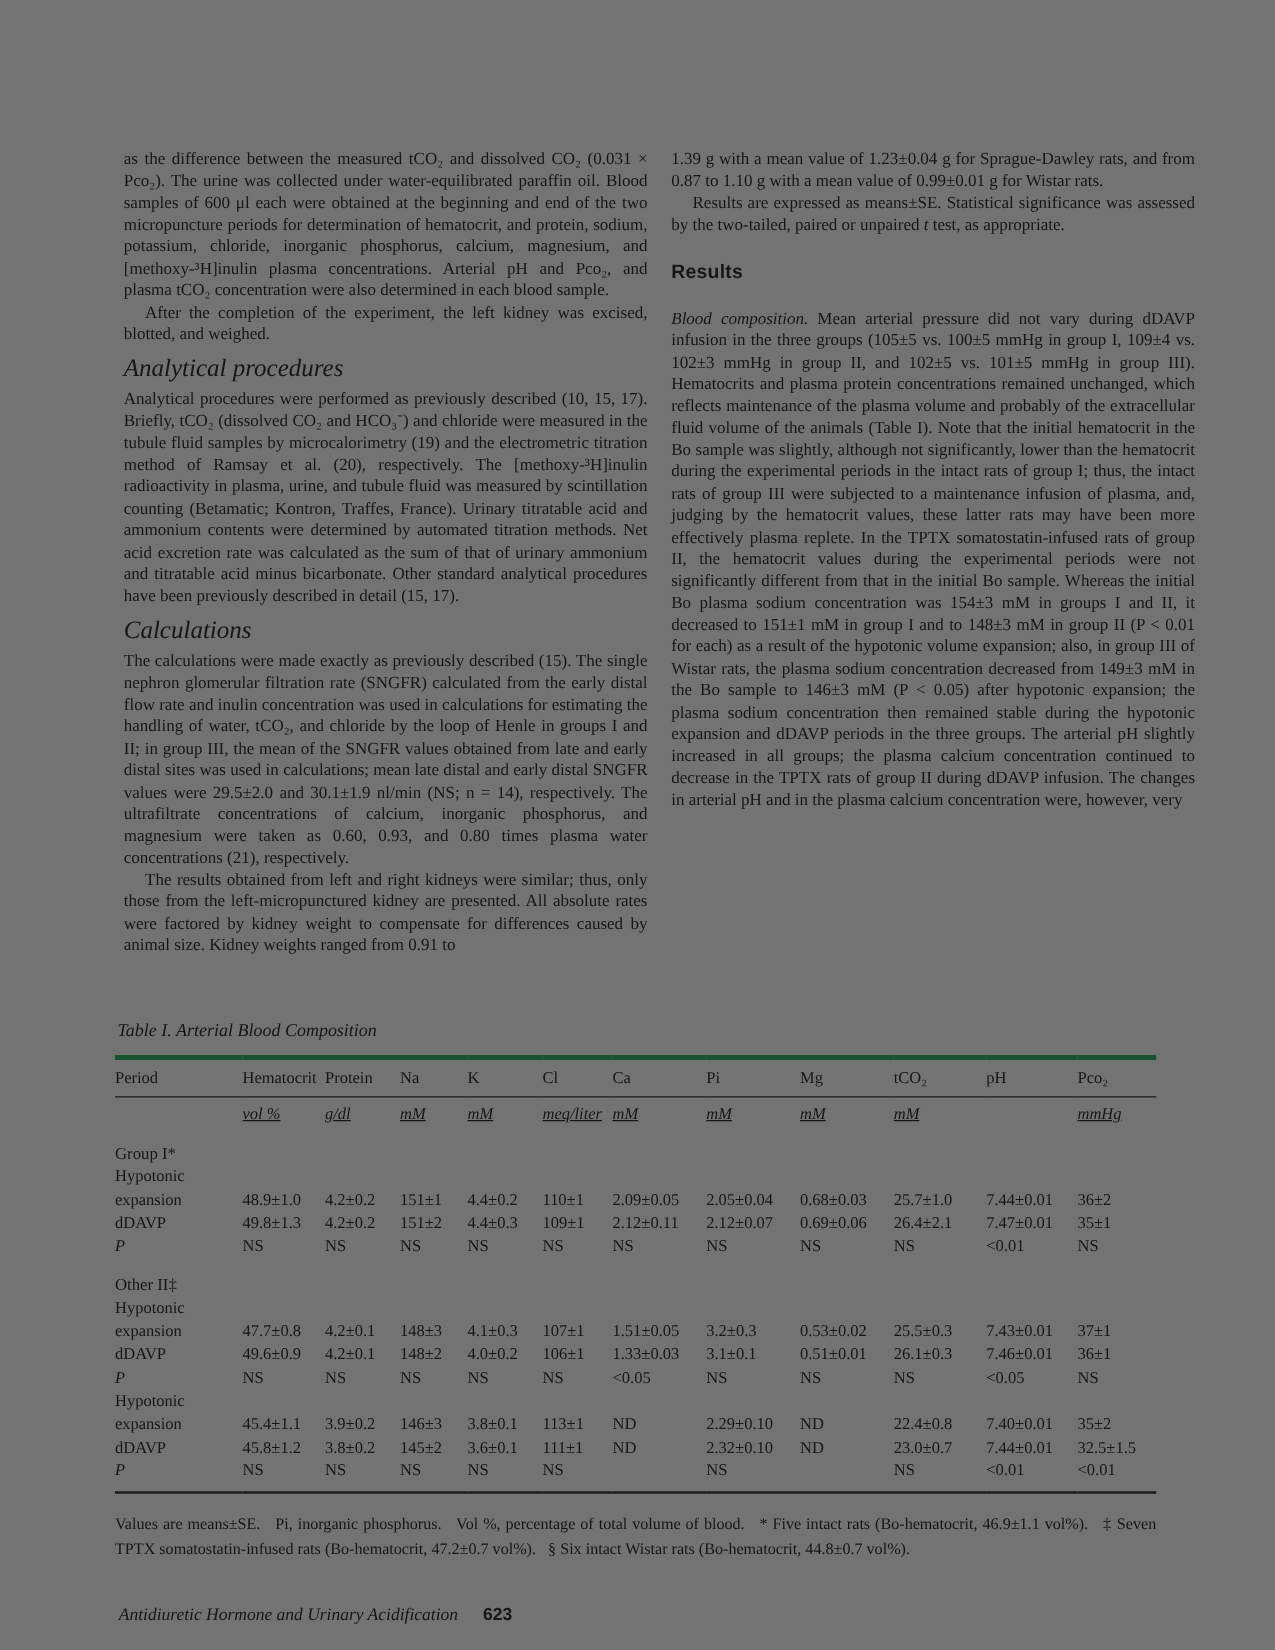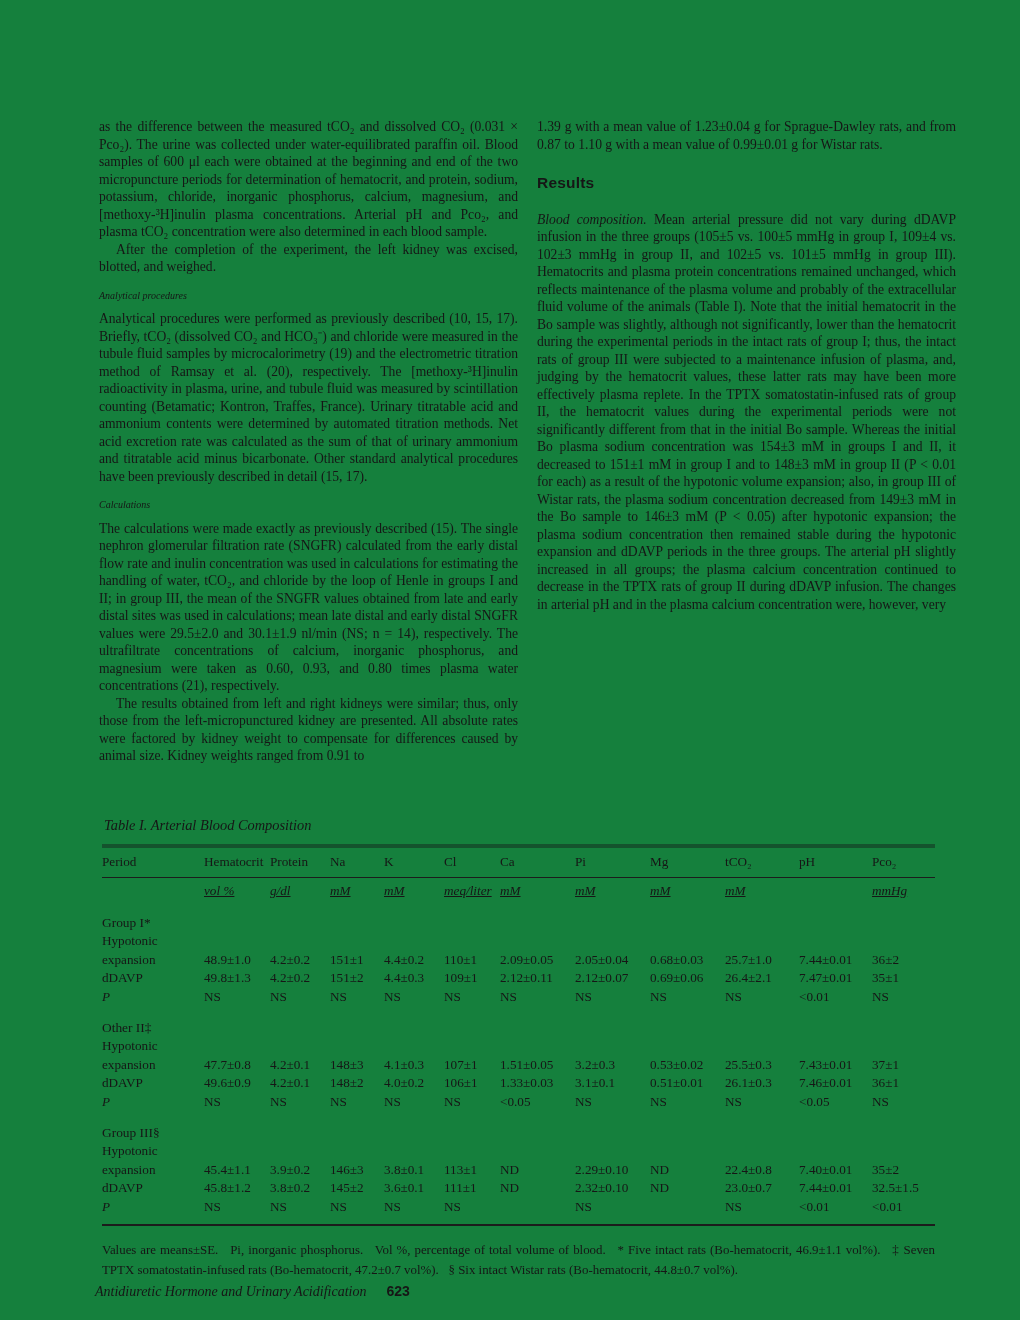--- a/index.html
+++ b/index.html
@@ -1,53 +1,53 @@
 <!DOCTYPE html>
 <html><head>
 <meta charset="utf-8">
 <style>
   html, body { margin: 0; padding: 0; background: #ffffff; }
   .page {
     position: relative;
     width: 1020px;
     height: 1320px;
-    background: #15803d;
+    background: #737373;
     color: #161616;
     font-family: "Liberation Serif", serif;
     overflow: hidden;
   }
   .col {
     position: absolute;
     top: 118px;
     width: 419px;
     text-align: justify;
     font-size: 13.6px;
     line-height: 17.5px;
   }
   .col-left  { left: 99px; }
   .col-right { left: 537px; }
   .col p { margin: 0; }
   .col p.indent { text-indent: 17px; }
   h3.sub-head {
     font-style: italic;
     font-weight: normal;
-    font-size: 10px;
+    font-size: 20px;
     margin: 11px 0 6px 0;
   }
   h2.results-head {
     font-family: "Liberation Sans", sans-serif;
     font-weight: bold;
     font-size: 15.5px;
     margin: 21px 0 19px 0;
     letter-spacing: 0.2px;
   }
   .it { font-style: italic; }
 
   
-  .table-block { position: absolute; left: 102px; top: 817px; width: 833px; }
+  .table-block { position: absolute; left: 92px; top: 817px; width: 833px; }
   .table-title { font-style: italic; font-size: 14.4px; margin: 0 0 10px 2px; }
   table.blood {
     border-collapse: collapse;
     table-layout: fixed;
     width: 833px;
     font-size: 13.2px;
     border-bottom: 2.5px solid #1c1c1c;
   }
   table.blood th, table.blood td {
     text-align: left;
@@ -104,20 +104,21 @@
     <p class="indent">After the completion of the experiment, the left kidney was excised, blotted, and weighed.</p>
     <h3 class="sub-head">Analytical procedures</h3>
     <p>Analytical procedures were performed as previously described (10, 15, 17). Briefly, tCO₂ (dissolved CO₂ and HCO₃⁻) and chloride were measured in the tubule fluid samples by microcalorimetry (19) and the electrometric titration method of Ramsay et al. (20), respectively. The [methoxy-³H]inulin radioactivity in plasma, urine, and tubule fluid was measured by scintillation counting (Betamatic; Kontron, Traffes, France). Urinary titratable acid and ammonium contents were determined by automated titration methods. Net acid excretion rate was calculated as the sum of that of urinary ammonium and titratable acid minus bicarbonate. Other standard analytical procedures have been previously described in detail (15, 17).</p>
     <h3 class="sub-head">Calculations</h3>
     <p>The calculations were made exactly as previously described (15). The single nephron glomerular filtration rate (SNGFR) calculated from the early distal flow rate and inulin concentration was used in calculations for estimating the handling of water, tCO₂, and chloride by the loop of Henle in groups I and II; in group III, the mean of the SNGFR values obtained from late and early distal sites was used in calculations; mean late distal and early distal SNGFR values were 29.5±2.0 and 30.1±1.9 nl/min (NS; n = 14), respectively. The ultrafiltrate concentrations of calcium, inorganic phosphorus, and magnesium were taken as 0.60, 0.93, and 0.80 times plasma water concentrations (21), respectively.</p>
     <p class="indent">The results obtained from left and right kidneys were similar; thus, only those from the left-micropunctured kidney are presented. All absolute rates were factored by kidney weight to compensate for differences caused by animal size. Kidney weights ranged from 0.91 to</p>
   </div>
 
   <div class="col col-right">
     <p>1.39 g with a mean value of 1.23±0.04 g for Sprague-Dawley rats, and from 0.87 to 1.10 g with a mean value of 0.99±0.01 g for Wistar rats.</p>
+    <p class="indent"><span>Results are expressed as means±SE. Statistical significance was assessed by the two-tailed, paired or unpaired </span><span class="it">t</span><span> test, as appropriate.</span></p>
     <h2 class="results-head">Results</h2>
     <p><span class="it">Blood composition.</span><span> Mean arterial pressure did not vary during dDAVP infusion in the three groups (105±5 vs. 100±5 mmHg in group I, 109±4 vs. 102±3 mmHg in group II, and 102±5 vs. 101±5 mmHg in group III). Hematocrits and plasma protein concentrations remained unchanged, which reflects maintenance of the plasma volume and probably of the extracellular fluid volume of the animals (Table I). Note that the initial hematocrit in the Bo sample was slightly, although not significantly, lower than the hematocrit during the experimental periods in the intact rats of group I; thus, the intact rats of group III were subjected to a maintenance infusion of plasma, and, judging by the hematocrit values, these latter rats may have been more effectively plasma replete. In the TPTX somatostatin-infused rats of group II, the hematocrit values during the experimental periods were not significantly different from that in the initial Bo sample. Whereas the initial Bo plasma sodium concentration was 154±3 mM in groups I and II, it decreased to 151±1 mM in group I and to 148±3 mM in group II (P &lt; 0.01 for each) as a result of the hypotonic volume expansion; also, in group III of Wistar rats, the plasma sodium concentration decreased from 149±3 mM in the Bo sample to 146±3 mM (P &lt; 0.05) after hypotonic expansion; the plasma sodium concentration then remained stable during the hypotonic expansion and dDAVP periods in the three groups. The arterial pH slightly increased in all groups; the plasma calcium concentration continued to decrease in the TPTX rats of group II during dDAVP infusion. The changes in arterial pH and in the plasma calcium concentration were, however, very</span></p>
   </div>
 
   <div class="table-block">
     <div class="table-title">Table I. Arterial Blood Composition</div>
     <table class="blood">
       <colgroup>
         <col style="width:102px">
           <col style="width:66px">
@@ -255,23 +256,20 @@
           <td>NS</td>
           <td>NS</td>
           <td>&lt;0.05</td>
           <td>NS</td>
           <td>NS</td>
           <td>NS</td>
           <td>&lt;0.05</td>
           <td>NS</td>
         </tr>
 
-        <tr class="group-row later">
-            <td colspan="12">Group III§</td>
-          </tr>
         <tr>
             <td class="sub1" colspan="12">Hypotonic</td>
           </tr>
         <tr>
           <td class="sub2">expansion</td>
           <td>45.4±1.1</td>
           <td>3.9±0.2</td>
           <td>146±3</td>
           <td>3.8±0.1</td>
           <td>113±1</td>

